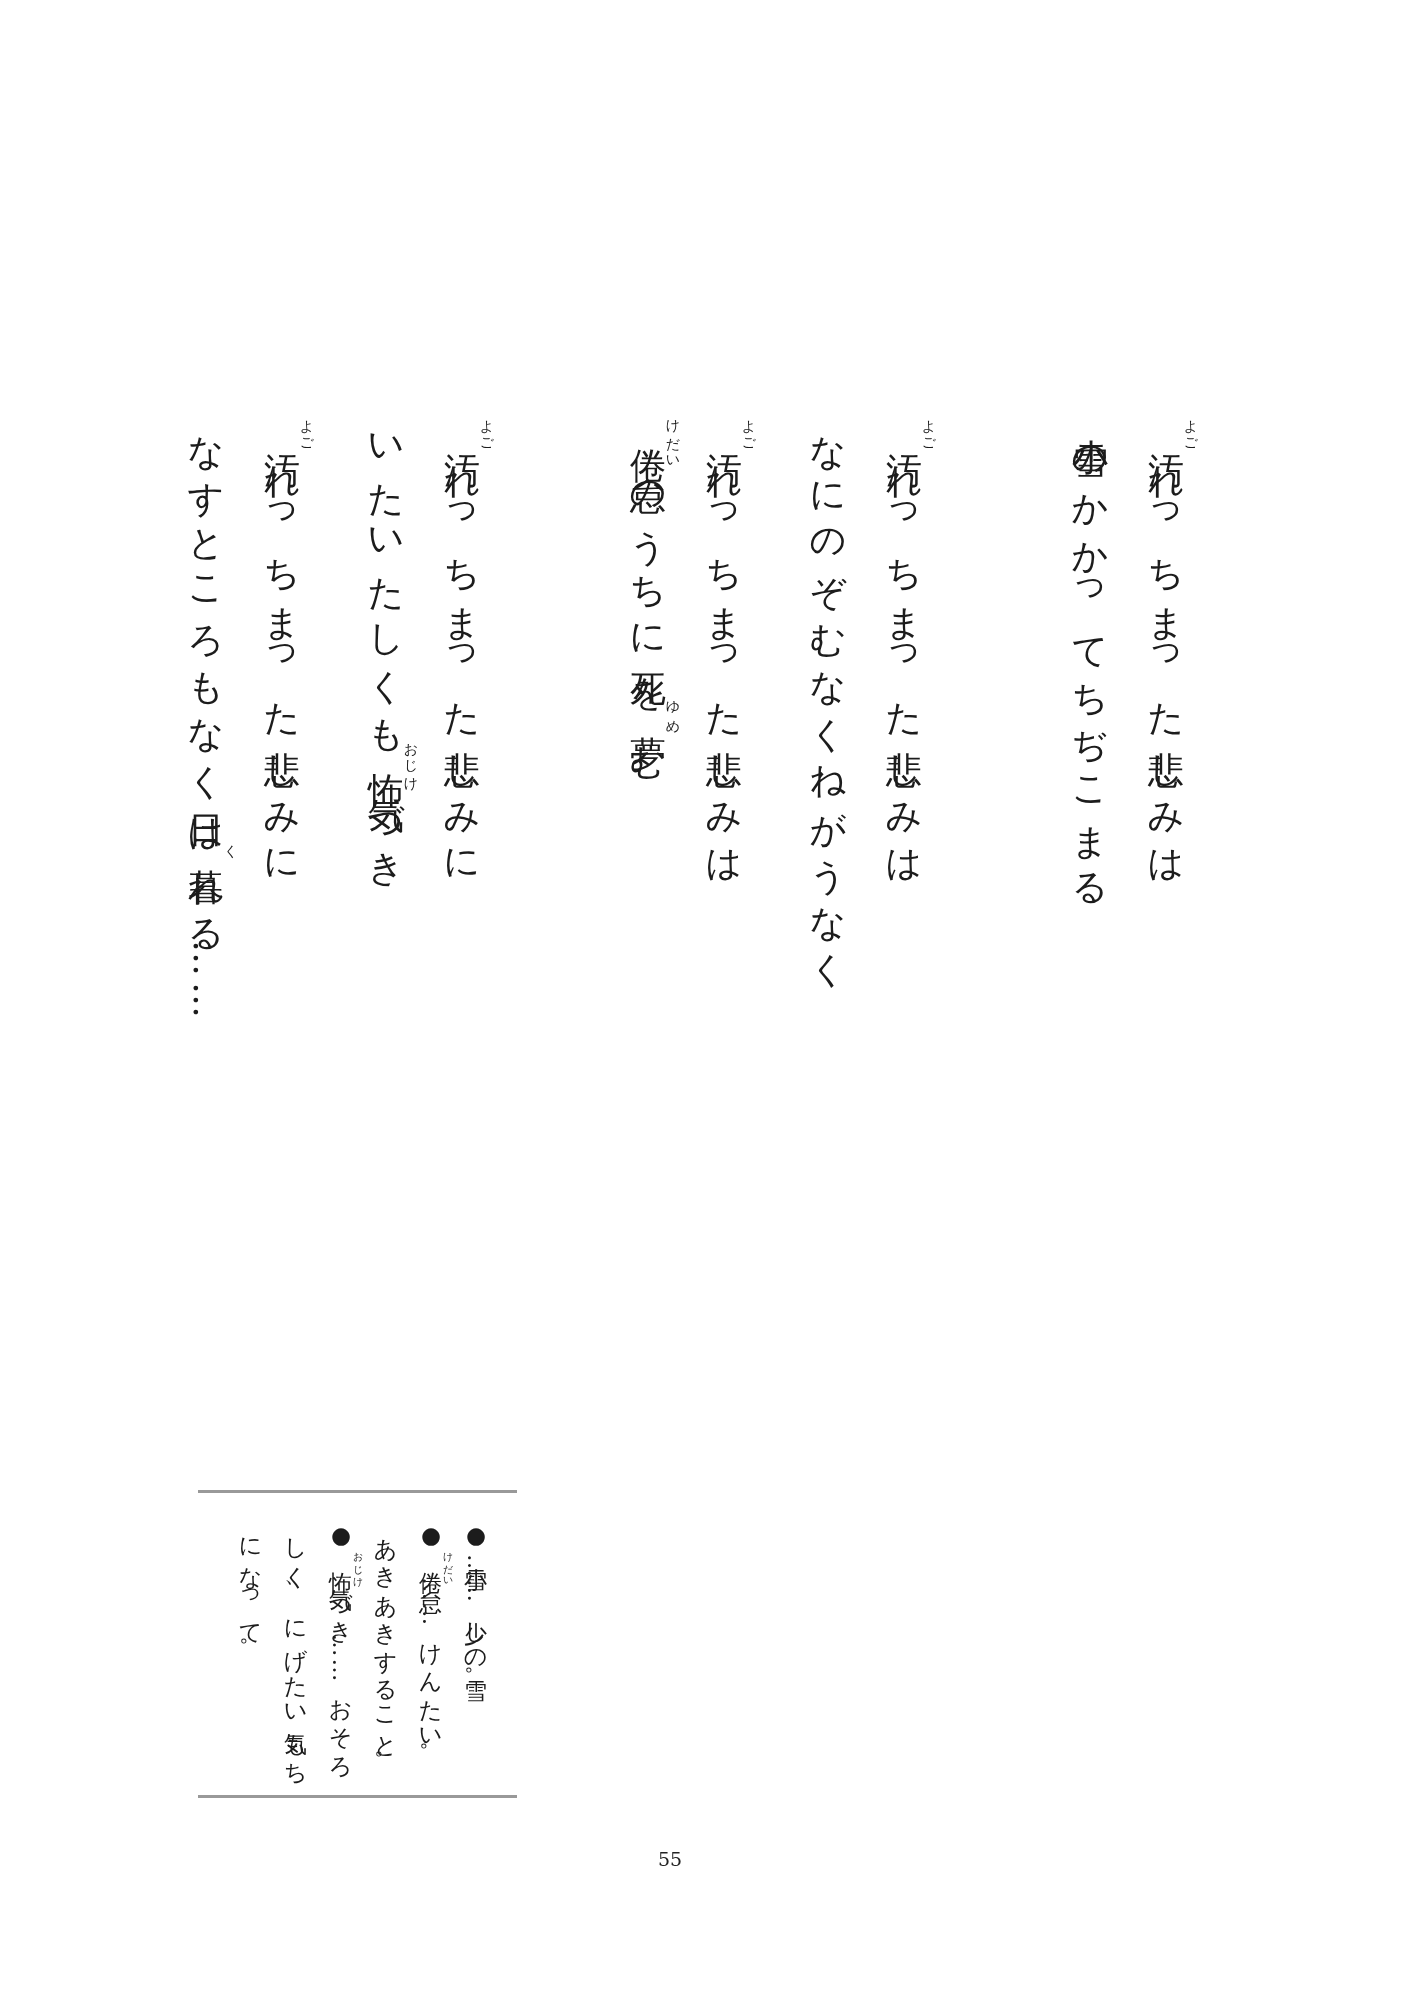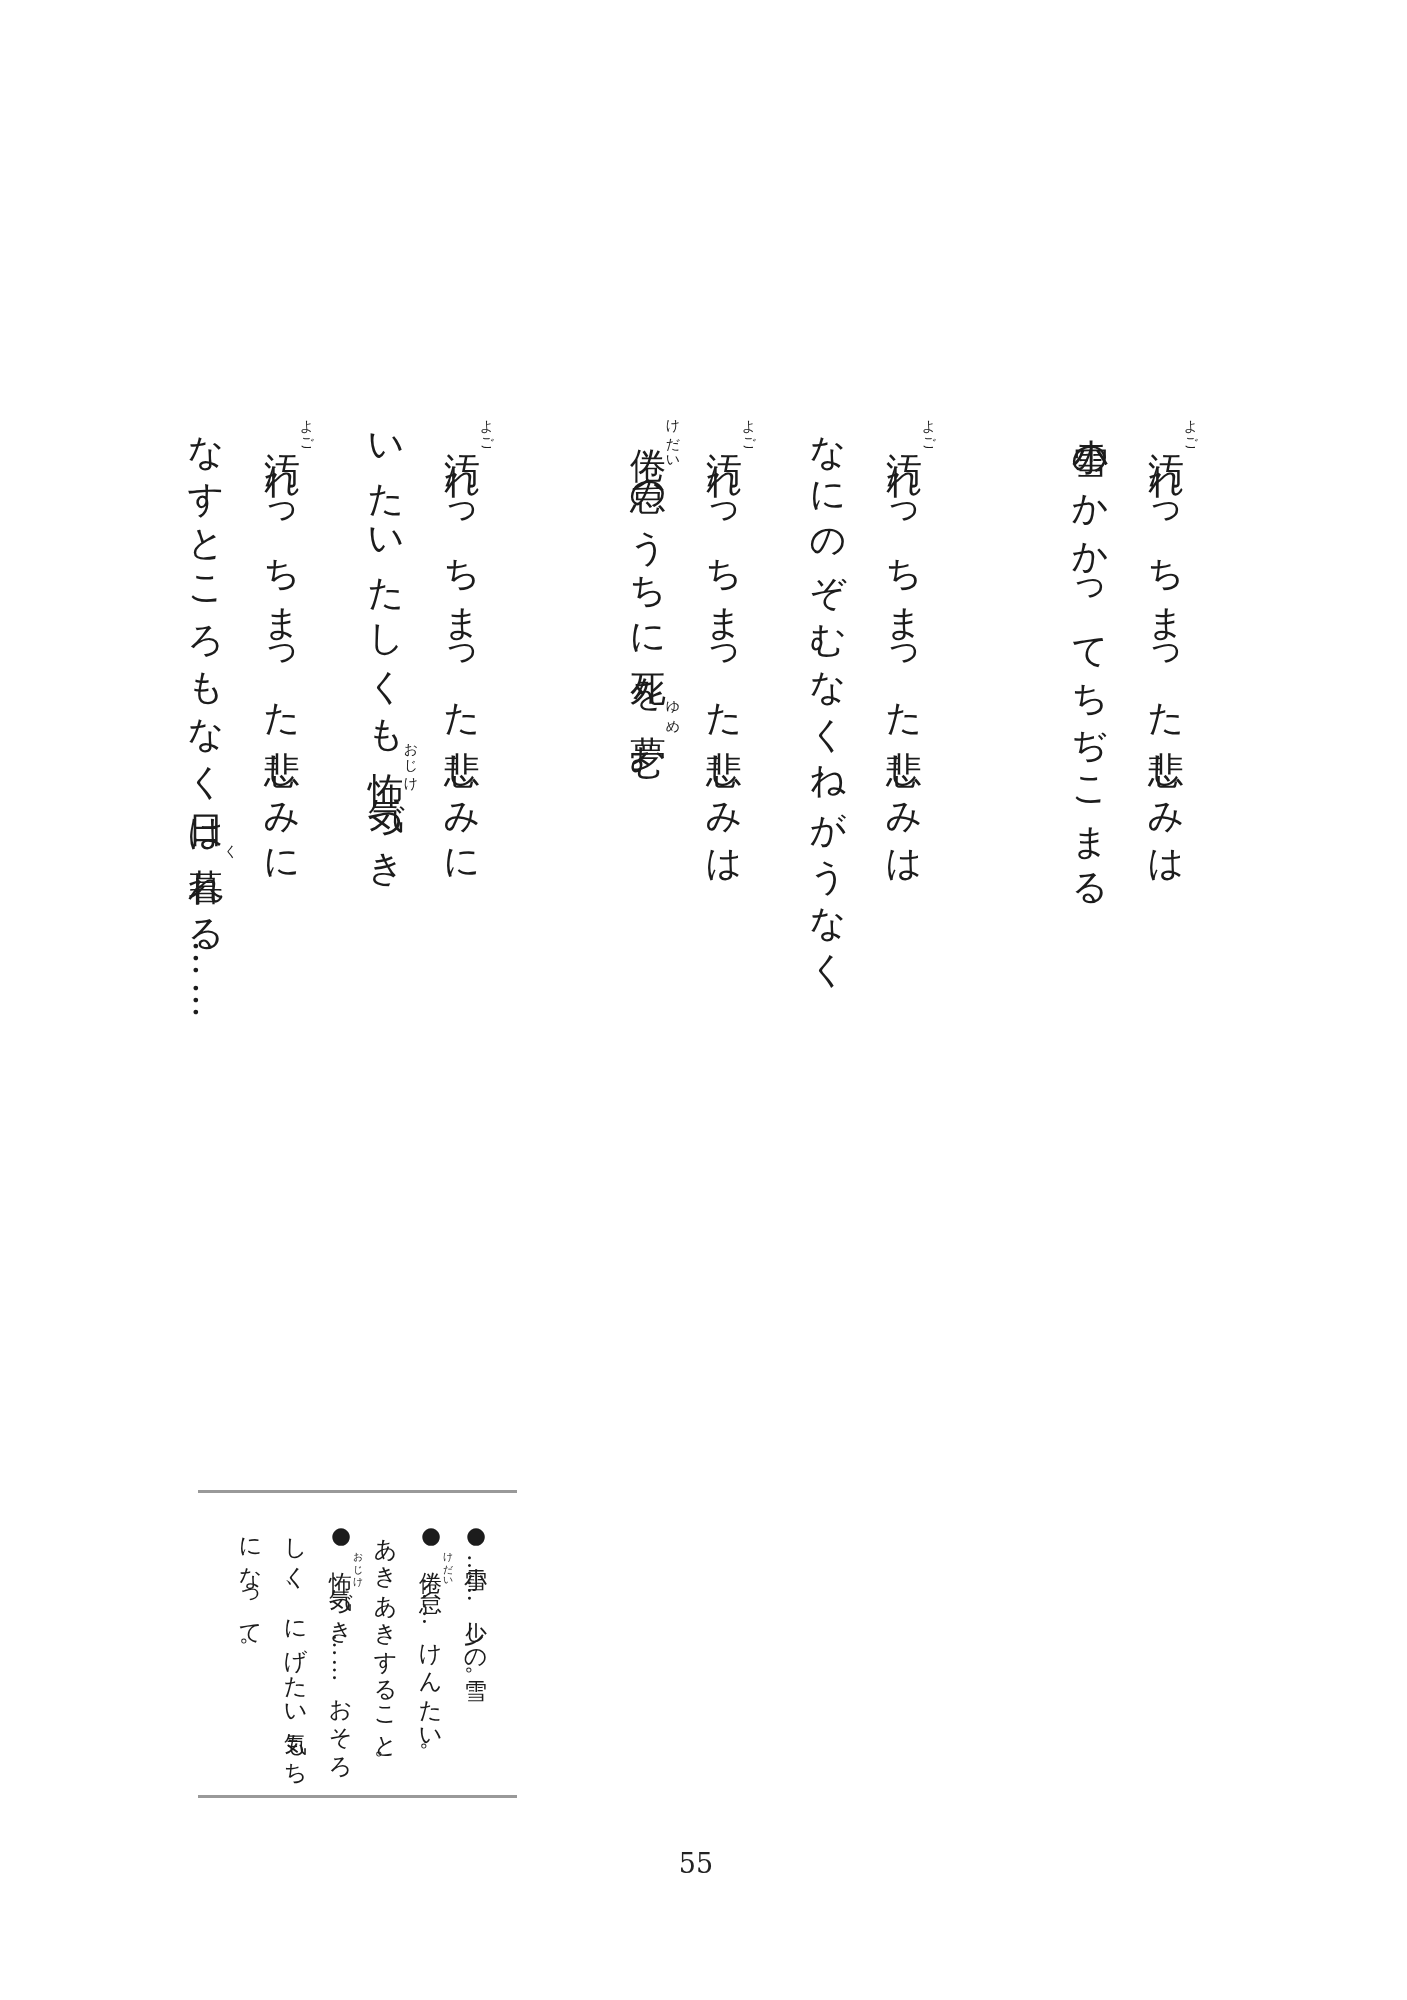--- a/index.html
+++ b/index.html
@@ -64,24 +64,24 @@
   .note-line { line-height: 45px; }
   .notes rt {
     font-size: 10px;
     letter-spacing: 1px;
   }
 
   
   .page-number {
     position: absolute;
     top: 1848px;
-    left: 626px;
+    left: 600px;
     width: 140px;
     text-align: center;
-    font-size: 27px;
+    font-size: 19px;
     color: #222222;
   }
 </style>
 </head>
 <body>
 
 <div class="page">
 
   <div class="poem">
       <div class="stanza">

